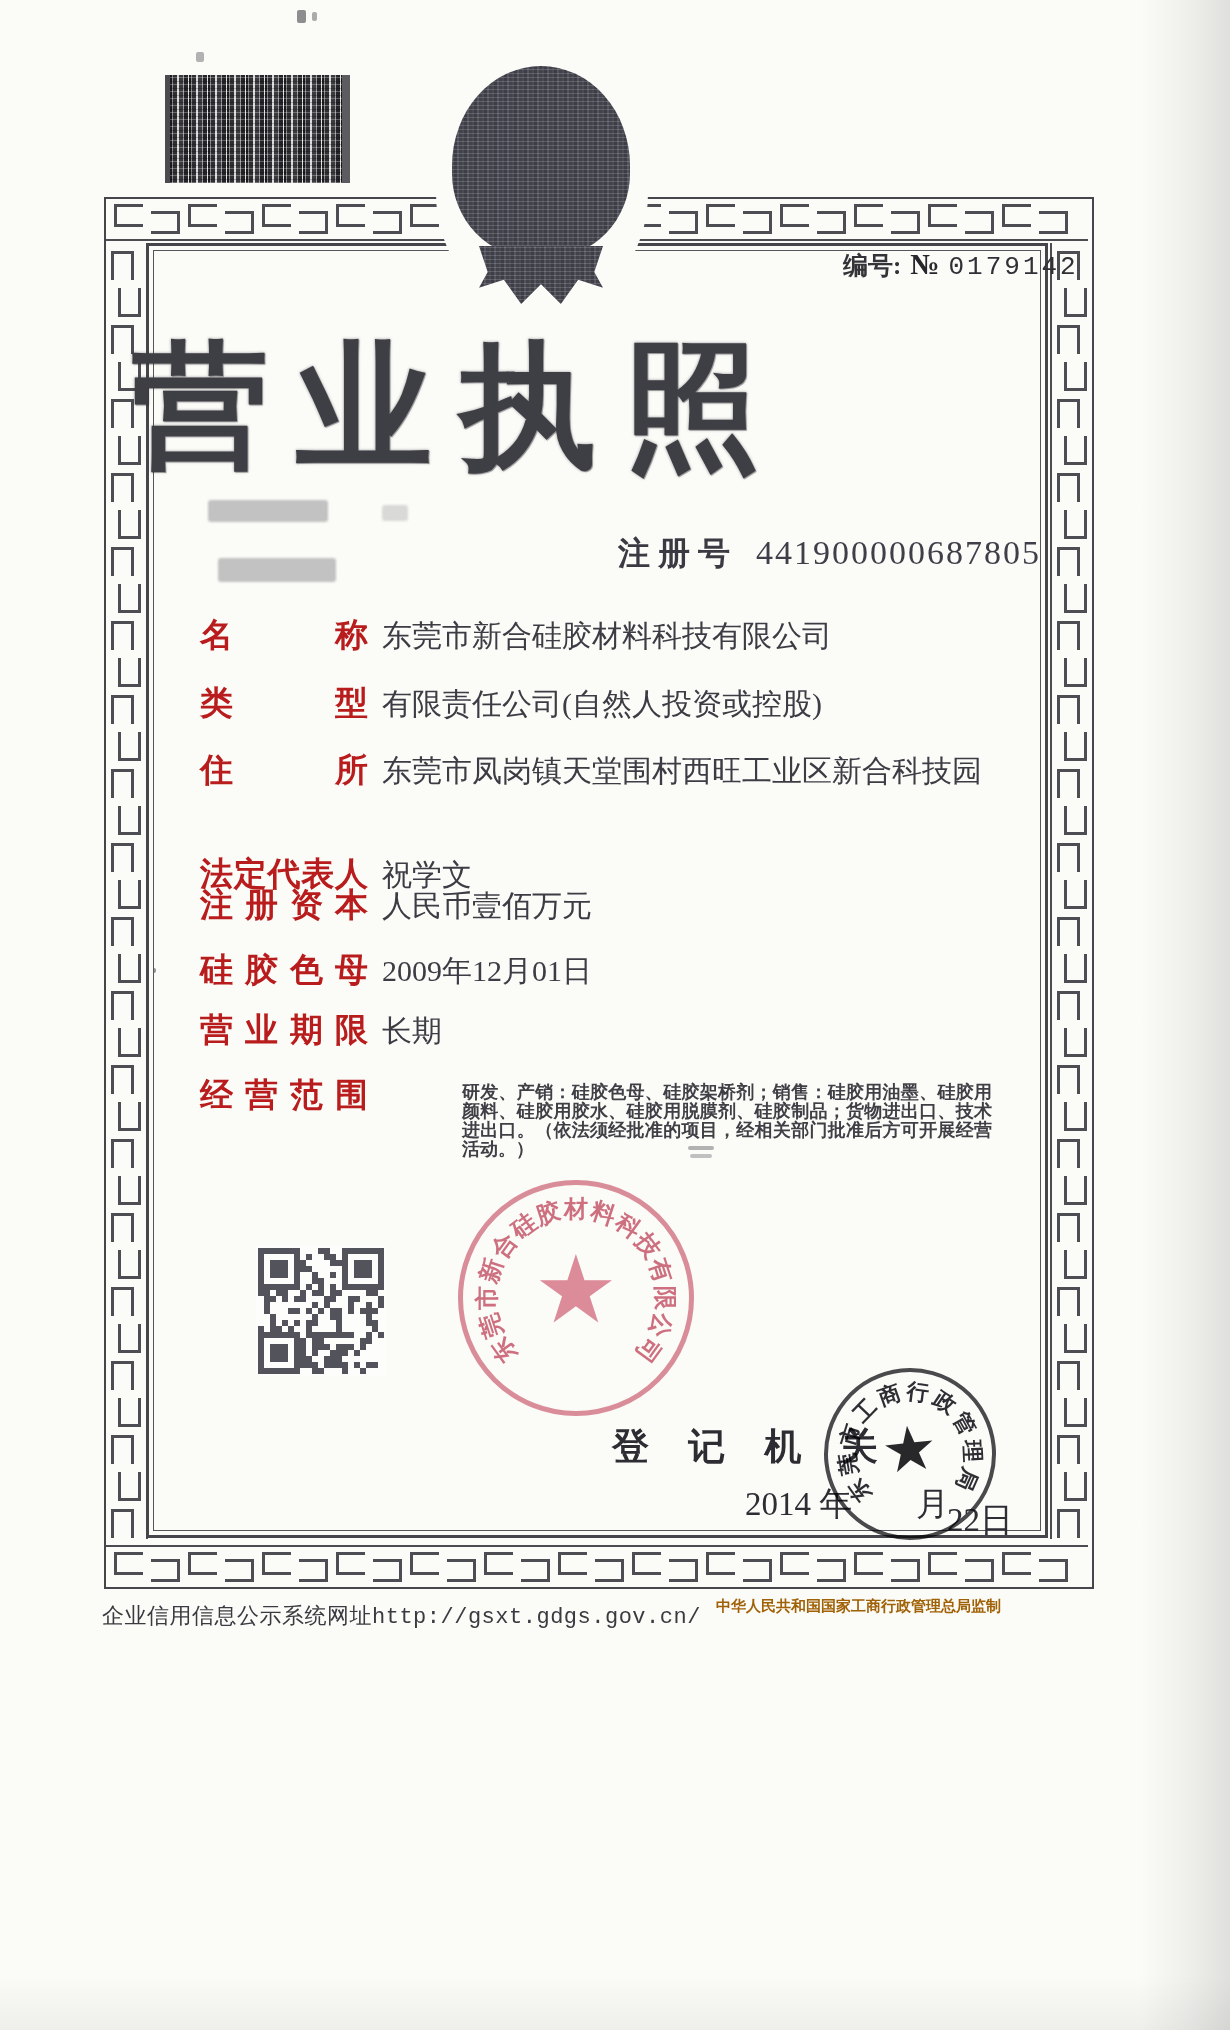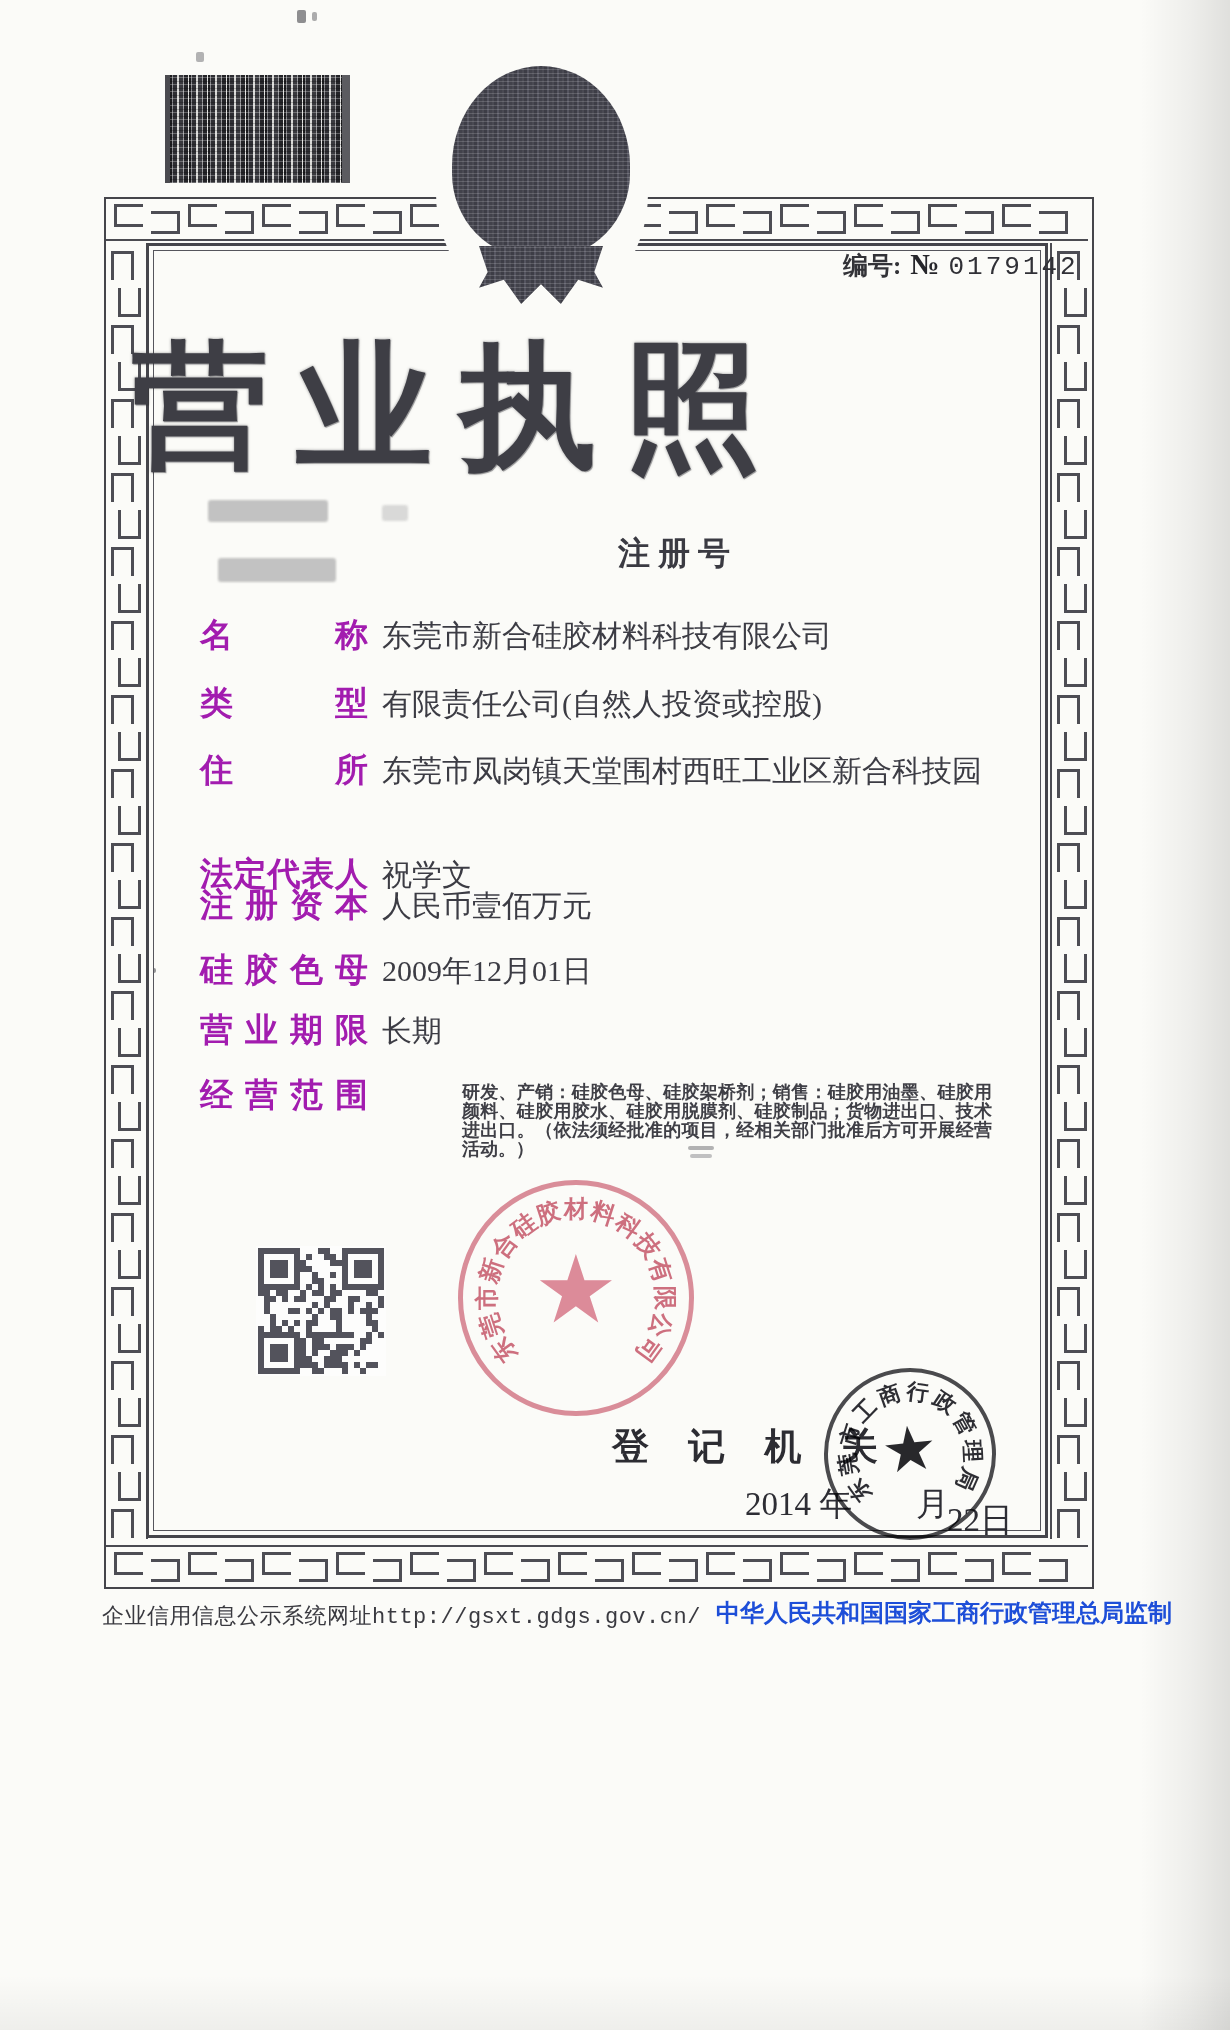--- a/index.html
+++ b/index.html
@@ -64,21 +64,21 @@
     color:#3e3e45;text-shadow:0 0 3px rgba(55,55,60,.55), 1px 1px 0 rgba(40,40,45,.35);
     font-family:"Liberation Sans","DejaVu Sans",sans-serif;}
 
   .regno-line{left:618px;top:532px;white-space:nowrap;display:flex;align-items:baseline;}
   .regno-label{font-size:32px;font-weight:600;color:#3a3a42;}
   .regno-value{font-size:34px;margin-left:26px;letter-spacing:2px;color:#3f3f49;font-family:"Liberation Serif",serif;}
 
   
   .frow{position:absolute;left:200px;height:46px;white-space:nowrap;}
   .flabel{display:inline-block;width:168px;text-align:justify;text-align-last:justify;
-    font-size:33px;font-weight:600;color:#a21caf;}
+    font-size:33px;font-weight:600;color:#b91c1c;}
   .fvalue{position:absolute;left:182px;top:3px;font-size:30px;color:#3c3c44;white-space:nowrap;}
   .scope-value{left:462px;top:1083px;width:530px;font-size:18px;line-height:19px;
     font-weight:600;color:#3f3f46;white-space:normal;text-align:justify;}
 
   
   .qr{left:256px;top:1246px;padding:2px;background:#fdfdfc;}
   .qr-grid{display:grid;grid-template-columns:repeat(21,6px);grid-auto-rows:6px;}
   .qr-grid .on{background:#53535c;}
 
   
@@ -98,21 +98,21 @@
 
   
   .registrar-label{left:612px;top:1422px;font-size:37px;font-weight:700;letter-spacing:15px;color:#2c2c32;white-space:nowrap;}
   .date-line{left:745px;top:1482px;width:330px;height:48px;font-size:33px;color:#2d2d34;}
   .date-line span{position:absolute;top:0;white-space:nowrap;}
   .date-y{left:0;}
   .date-m{left:171px;}
   .date-d{left:202px;margin-top:16px;}
   .footer-left{left:102px;top:1601px;font-size:22px;letter-spacing:.5px;color:#3a3a40;
     font-family:"Liberation Mono","DejaVu Sans Mono",monospace;white-space:nowrap;}
-  .footer-right{left:716px;top:1597px;font-size:24px;font-weight:700;color:#1d4ed8;white-space:nowrap;}
+  .footer-right{left:716px;top:1597px;font-size:15px;font-weight:700;color:#a16207;white-space:nowrap;}
 
   .smudge{background:rgba(90,90,95,.35);filter:blur(1.2px);border-radius:3px;}
 </style>
 </head>
 <body>
 
 <div class="abs edge-shade-right"></div>
 <div class="abs edge-shade-bottom"></div>
 
 <div class="abs speck" style="left:297px;top:10px;width:9px;height:13px;opacity:.75;"></div>
@@ -268,20 +268,21 @@
 <div class="abs serial">
   <span class="serial-label">编号:</span>
   <span class="serial-no">№</span>
   <span class="serial-digits">0179142</span>
 </div>
 
 <div class="abs doc-title">营业执照</div>
 
 <div class="abs regno-line">
   <span class="regno-label">注 册 号</span>
+  <span class="regno-value">441900000687805</span>
 </div>
 
 <div class="frow" style="top:613px;">
   <span class="flabel">名称</span>
   <span class="fvalue">东莞市新合硅胶材料科技有限公司</span>
 </div>
 <div class="frow" style="top:681px;">
   <span class="flabel">类型</span>
   <span class="fvalue">有限责任公司(自然人投资或控股)</span>
 </div>

